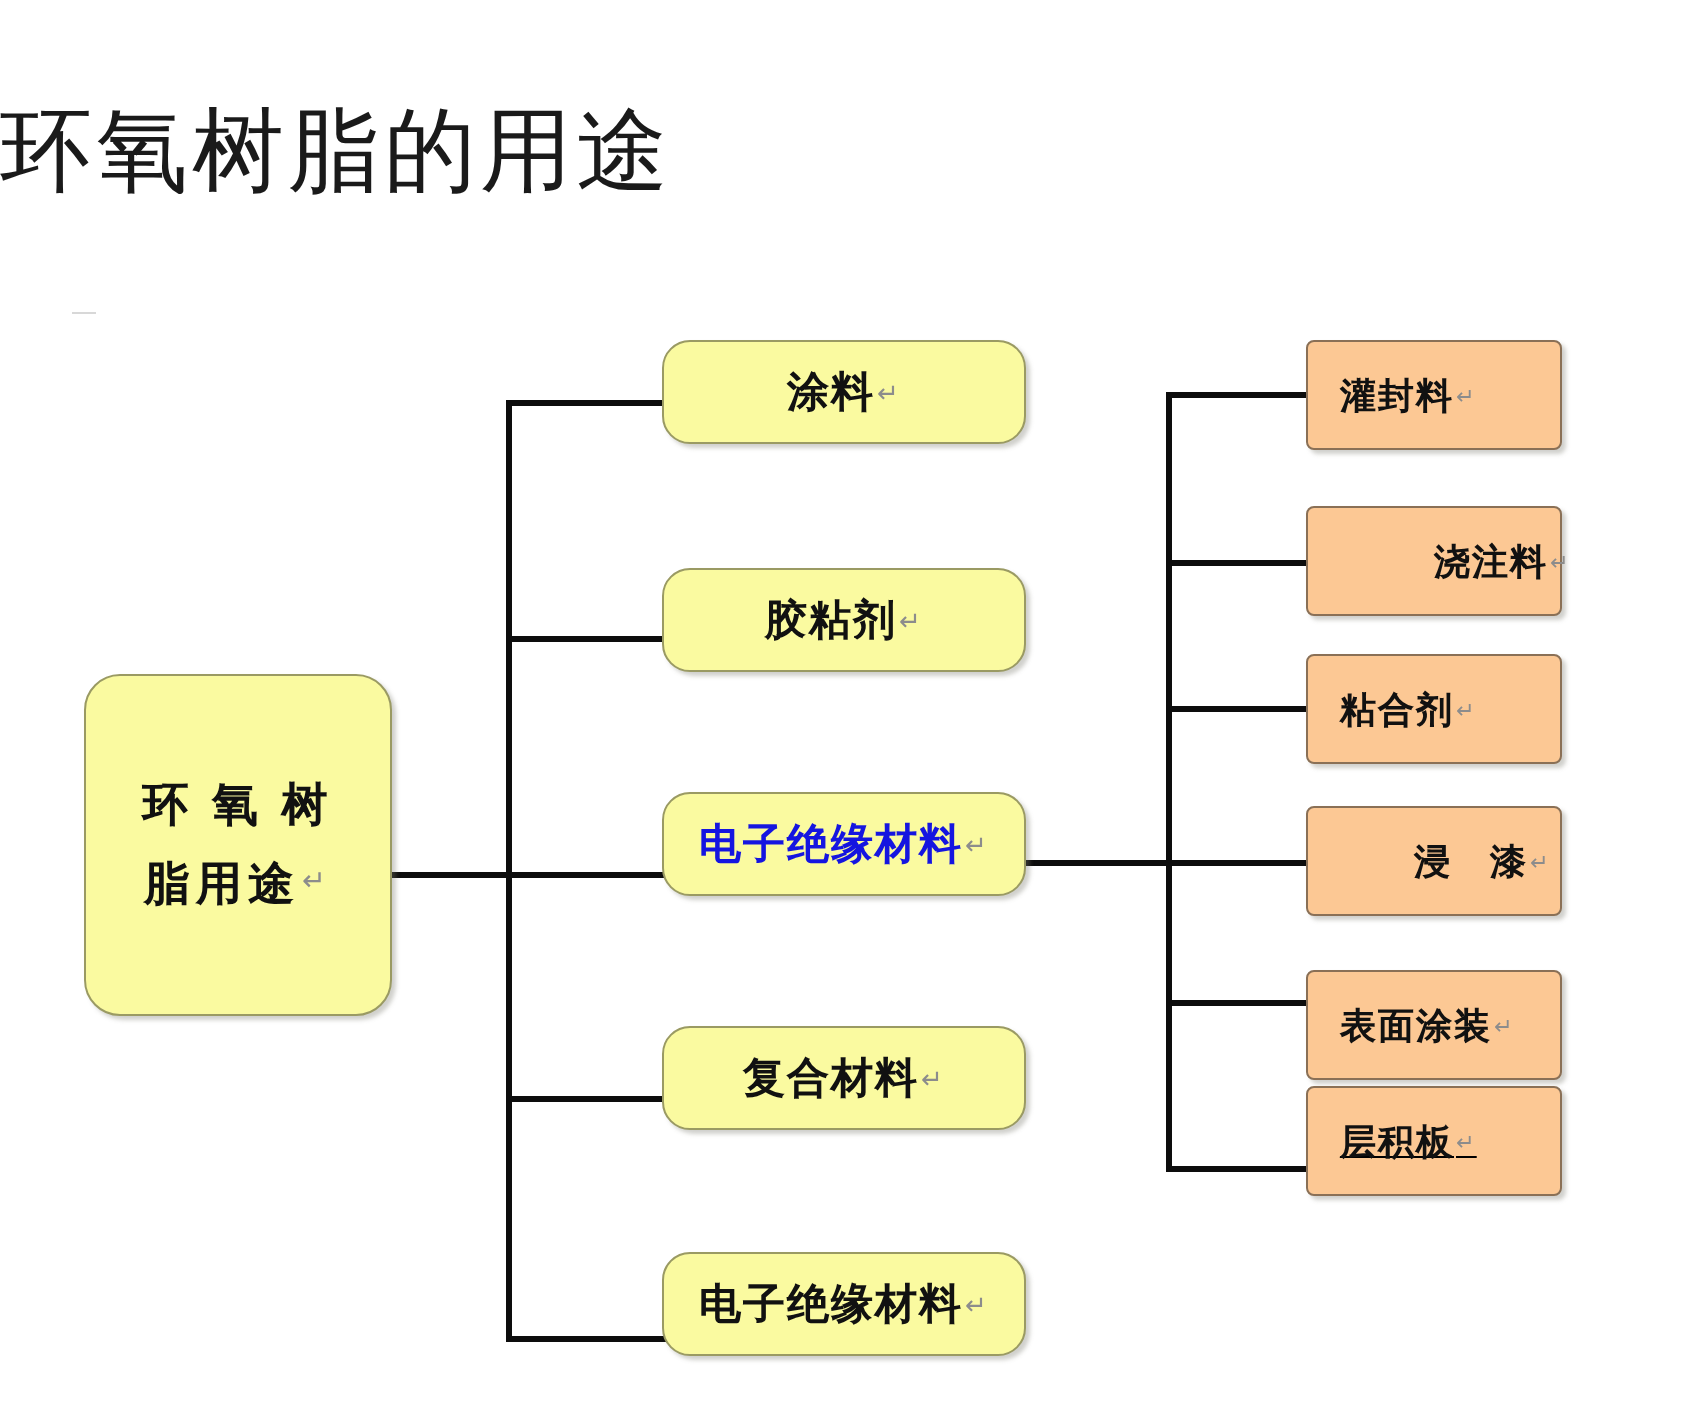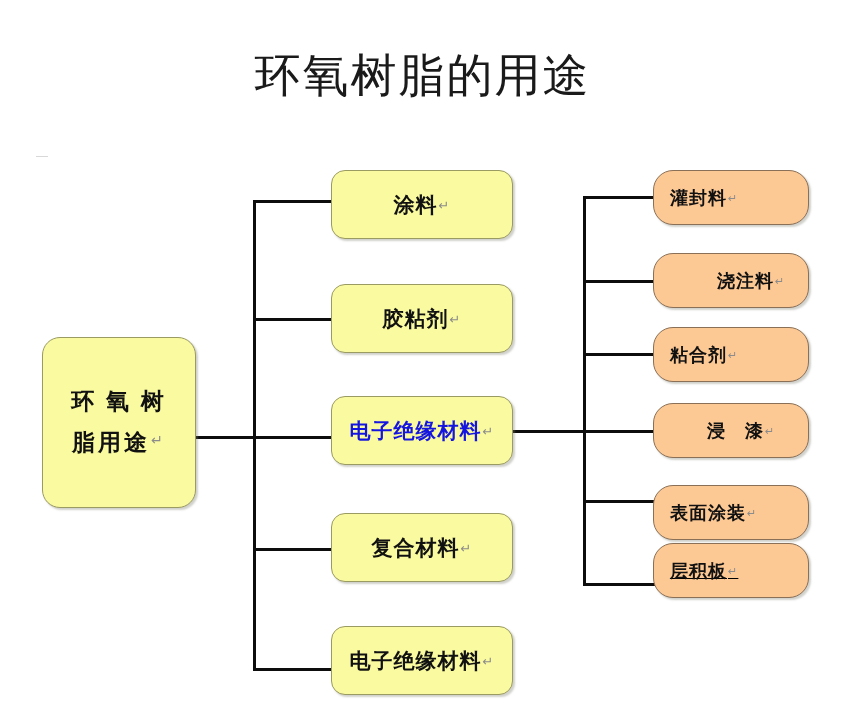--- a/index.html
+++ b/index.html
@@ -15,21 +15,21 @@
     overflow: hidden;
     font-family: "Liberation Sans", sans-serif;
   }
 
   
   #page-title {
     position: absolute;
     left: 0;
     top: 48px;
     width: 845px;
-    text-align: center;
+    text-align: left;
     font-family: "Liberation Serif", "DejaVu Serif", serif;
     font-size: 46px;
     line-height: 56px;
     letter-spacing: 2px;
     color: #1a1a1a;
     white-space: nowrap;
   }
 
   
   .stray-tick {
@@ -84,40 +84,40 @@
     font-family: "Liberation Serif", "DejaVu Serif", serif;
     font-size: 23px;
     line-height: 38px;
     letter-spacing: 3px;
     white-space: normal;
     padding: 0 10px;
   }
 
   
   .node-l2 {
-    left: 331px; width: 182px; height: 69px;
+    left: 331px; width: 182px; height: 52px;
     background: #fafaa0;
     border: 1.5px solid #9a9a63;
     justify-content: center;
   }
   .node-l2 .label {
     text-align: center;
     font-family: "Liberation Serif", "DejaVu Serif", serif;
     font-size: 21px;
     letter-spacing: 1px;
   }
   .node-l2.blue .label { color: #1515e0; font-size: 21px; }
 
   
   .node-l3 {
-    left: 653px; width: 156px; height: 55px;
+    left: 653px; width: 128px; height: 55px;
     background: #fcc894;
     border: 1.5px solid #8a7056;
-    border-radius: 20px;
-    justify-content: flex-end;
+    border-radius: 4px;
+    justify-content: flex-start;
   }
   .node-l3 .label {
     text-align: left;
     padding-left: 16px;
     font-family: "Liberation Serif", "DejaVu Serif", serif;
     font-size: 18px;
     letter-spacing: 1px;
   }
   .node-l3.spaced .label { letter-spacing: 1px; }
 </style>

